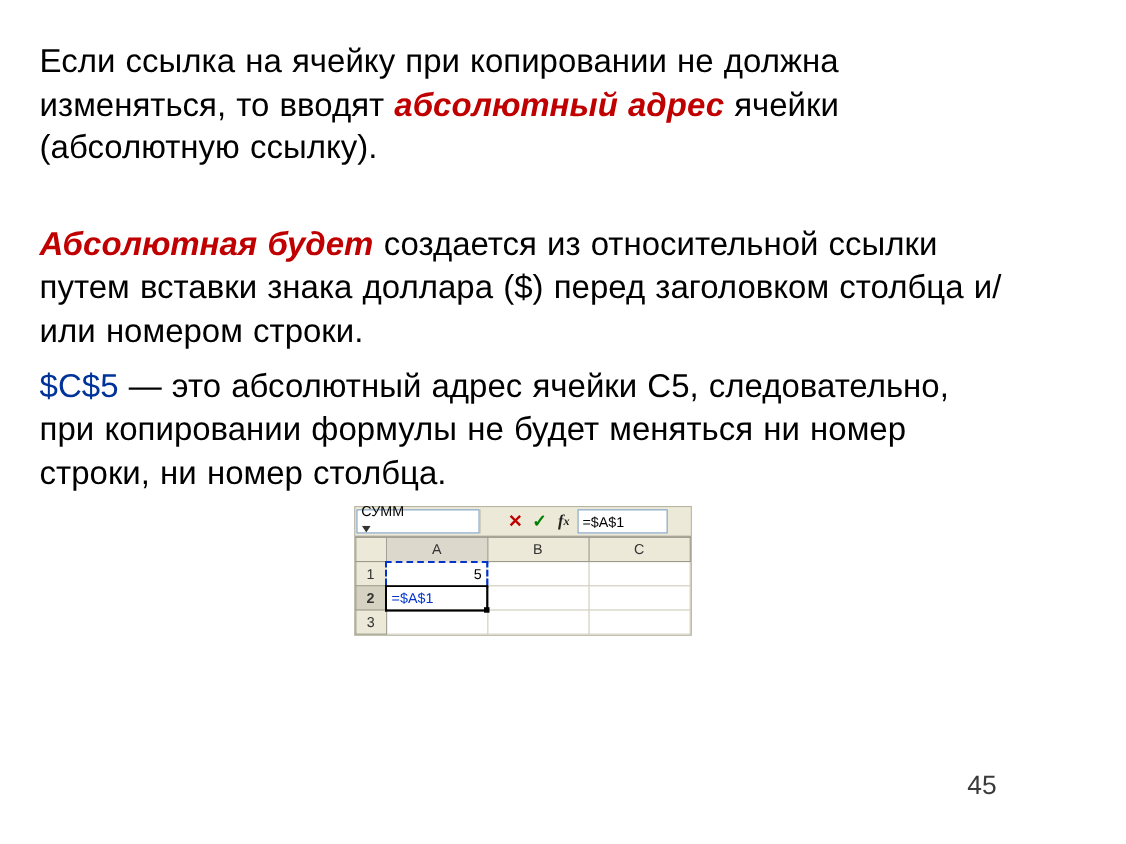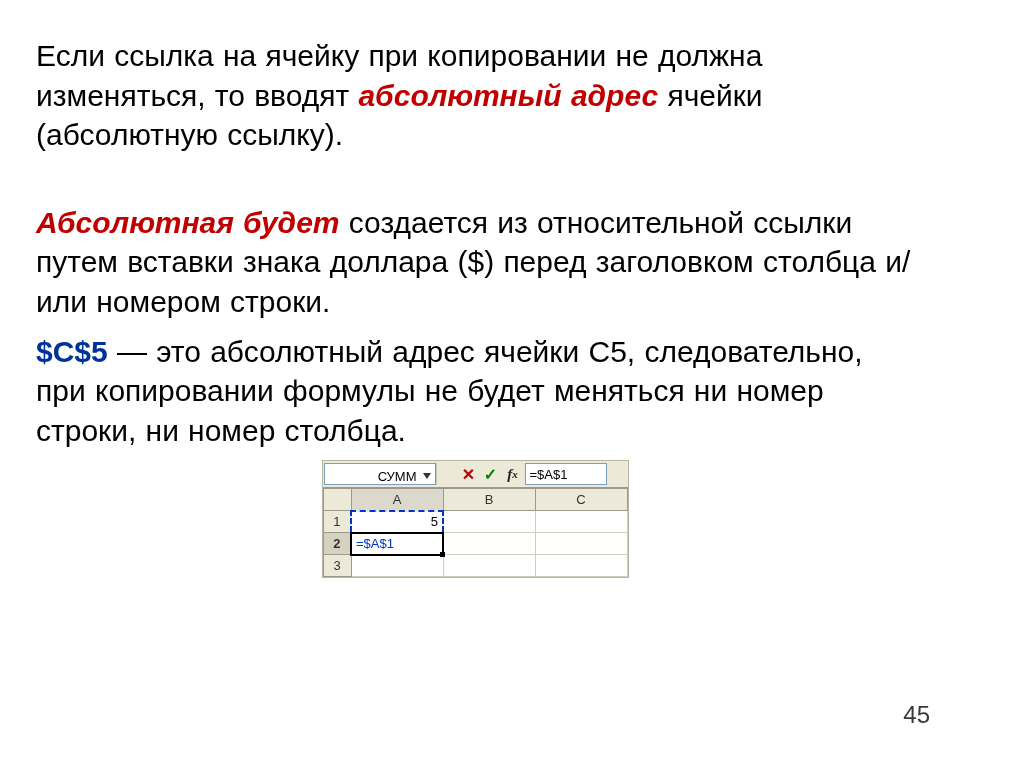--- a/index.html
+++ b/index.html
@@ -26,25 +26,25 @@
     word-spacing: 0.03em;
   }
   .gap { height: 38px; }
   .red-bold-italic {
     color: #c00000;
     font-weight: 700;
     font-style: italic;
   }
   .navy-bold {
     color: #003399;
-    font-weight: 700;
+    font-weight: 400;
   }
   .page-num {
     position: absolute;
-    right: 20px;
+    right: 44px;
     bottom: 38px;
     font-size: 24px;
     color: #3a3a3a;
   }
 
   
   .xl-wrap {
     display: flex;
     justify-content: center;
     margin-top: 10px;
@@ -62,25 +62,26 @@
     height: 26px;
     padding: 1px;
     gap: 0;
   }
   .namebox {
     width: 112px;
     height: 22px;
     border: 1px solid #7b9ebd;
     background: #fff;
     display: flex;
-    align-items: flex-end;
+    align-items: flex-start;
     justify-content: flex-end;
     padding: 0 4px;
     font-size: 13px;
     gap: 6px;
+    flex-direction: column;
   }
   .namebox .nb-text { flex: 1; text-align: right; }
   .nb-dd {
     width: 8px; height: 16px;
     display: flex; align-items: center; justify-content: center;
   }
   .nb-dd svg { display: block; }
   .toolspacer {
     width: 22px;
     height: 22px;

